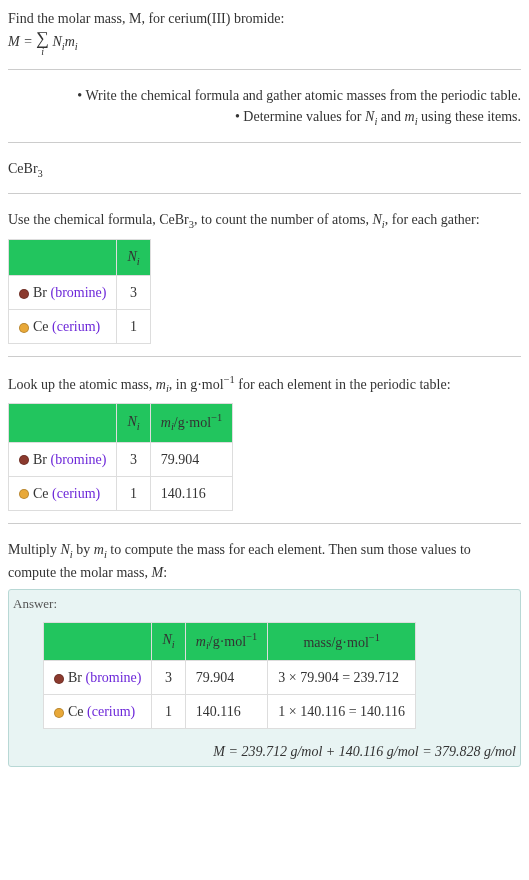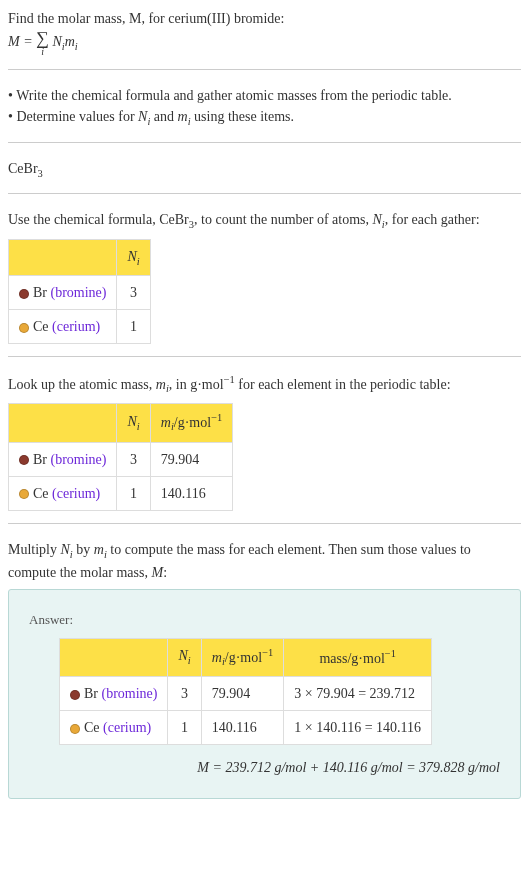--- a/index.html
+++ b/index.html
@@ -57,21 +57,21 @@
       border-collapse: collapse;
       margin-top: 6px;
     }
     th, td {
       border: 1px solid #ddd;
       padding: 6px 10px;
       text-align: left;
       font-weight: normal;
     }
     th {
-      background: #fde047;
+      background: #22c55e;
       text-align: center;
     }
     td.center {
       text-align: center;
     }
     .dot {
       display: inline-block;
       width: 10px;
       height: 10px;
       border-radius: 50%;
@@ -82,39 +82,40 @@
     .dot-br {
       background: #8B3A2E;
     }
     .dot-ce {
       background: #E8A838;
     }
     .answer-box {
       background: #E8F4F3;
       border: 1px solid #B8D8D5;
       border-radius: 3px;
-      padding: 20px;
+      padding: 4px;
       margin-top: 6px;
     }
     .answer-label {
       font-size: 13px;
       color: #555;
       margin-bottom: 8px;
     }
     .answer-box table {
       margin-left: 30px;
       background: #fff;
     }
     .answer-box .final {
       margin-left: 30px;
       margin-top: 12px;
       text-align: right;
     }
     .bullet {
       padding-left: 0;
+      text-align: right;
     }
   </style>
 </head>
 <body>
 
 <div class="section">
   <div>
     <span>Find the molar mass, M, for cerium(III) bromide:</span>
   </div>
   <div>

